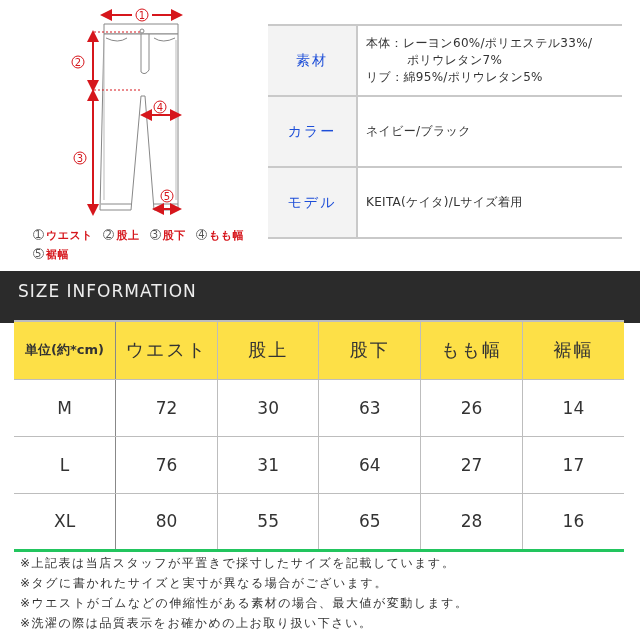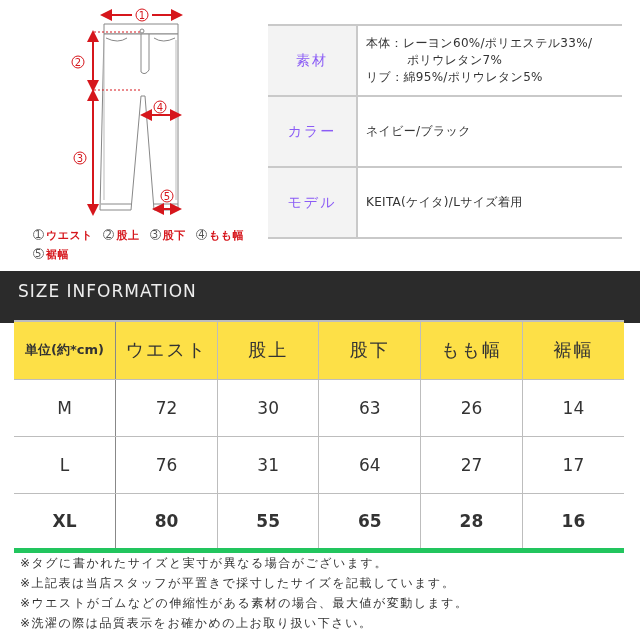--- a/index.html
+++ b/index.html
@@ -9,37 +9,37 @@
   
   #diagram { position: absolute; left: 0; top: 0; width: 260px; height: 268px; }
   #diagram svg { position: absolute; left: 0; top: 0; }
   .legend { position: absolute; left: 33px; font-size: 11px; font-weight: bold; color: #d6161c; white-space: nowrap; letter-spacing: 0.5px; }
   .legend .num { color: #555; font-weight: normal; font-size: 10px; border: 1px solid #777; border-radius: 50%; display: inline-block; width: 11px; height: 11px; line-height: 10px; text-align: center; margin-right: 2px; vertical-align: 1px; }
   .legend .item { margin-right: 6px; }
 
   
   #spec { position: absolute; left: 268px; top: 24px; width: 354px; border-collapse: collapse; }
   #spec td { border-top: 2px solid #c9c9c9; border-bottom: 2px solid #c9c9c9; height: 71px; vertical-align: middle; }
-  #spec td.label { width: 89px; background: #f3f3f3; border-right: 2px solid #c9c9c9; text-align: center; font-size: 14px; color: #8b5cf6; letter-spacing: 2px; }
+  #spec td.label { width: 89px; background: #f3f3f3; border-right: 2px solid #c9c9c9; text-align: center; font-size: 14px; color: #1d4ed8; letter-spacing: 2px; }
   #spec td.value { padding-left: 8px; font-size: 12px; color: #333; line-height: 17px; letter-spacing: 0.3px; }
   .indent { padding-left: 41px; }
 
   
   #size-bar { position: absolute; left: 0; top: 271px; width: 640px; height: 52px; background: #2b2b2b; color: #eeeeee; font-size: 17px; letter-spacing: 1px; padding-left: 18px; line-height: 40px; font-family: "DejaVu Sans", sans-serif; }
 
   
   #size-table { position: absolute; left: 14px; top: 320px; width: 610px; border-collapse: collapse; table-layout: fixed; }
   #size-table th, #size-table td { border: 1px solid #bdbdbd; text-align: center; vertical-align: middle; }
   #size-table tr:first-child th { border-top: 2px solid #bdbdbd; }
   #size-table th { background: #fde047; height: 58px; font-weight: normal; font-size: 18px; color: #333; letter-spacing: 2px; }
   #size-table th.unit { font-size: 13px; font-weight: bold; letter-spacing: 0; }
   #size-table td { height: 57px; font-size: 17px; color: #333; }
   #size-table th:first-child, #size-table td:first-child { border-left: none; border-right: 1.5px solid #888; }
   #size-table th:last-child, #size-table td:last-child { border-right: none; }
-  #size-table tr:last-child td { border-bottom: 5px solid #22c55e; font-weight: bold; }
+  #size-table tr:last-child td { border-bottom: 3px solid #22c55e; }
 
   
   #notes { position: absolute; left: 20px; top: 553px; font-size: 12px; color: #333; line-height: 20px; letter-spacing: 1.5px; }
 </style>
 </head>
 <body>
 
 <div id="diagram">
   <svg width="260" height="268" viewBox="0 0 260 268">
     <defs>
@@ -153,17 +153,17 @@
     <td>80</td>
     <td>55</td>
     <td>65</td>
     <td>28</td>
     <td>16</td>
   </tr>
 </tbody>
   </table>
 
 <div id="notes">
+  <div>※上記表は当店スタッフが平置きで採寸したサイズを記載しています。</div>
   <div>※タグに書かれたサイズと実寸が異なる場合がございます。</div>
-  <div>※上記表は当店スタッフが平置きで採寸したサイズを記載しています。</div>
   <div>※ウエストがゴムなどの伸縮性がある素材の場合、最大値が変動します。</div>
   <div>※洗濯の際は品質表示をお確かめの上お取り扱い下さい。</div>
 </div>
 
 </body></html>

